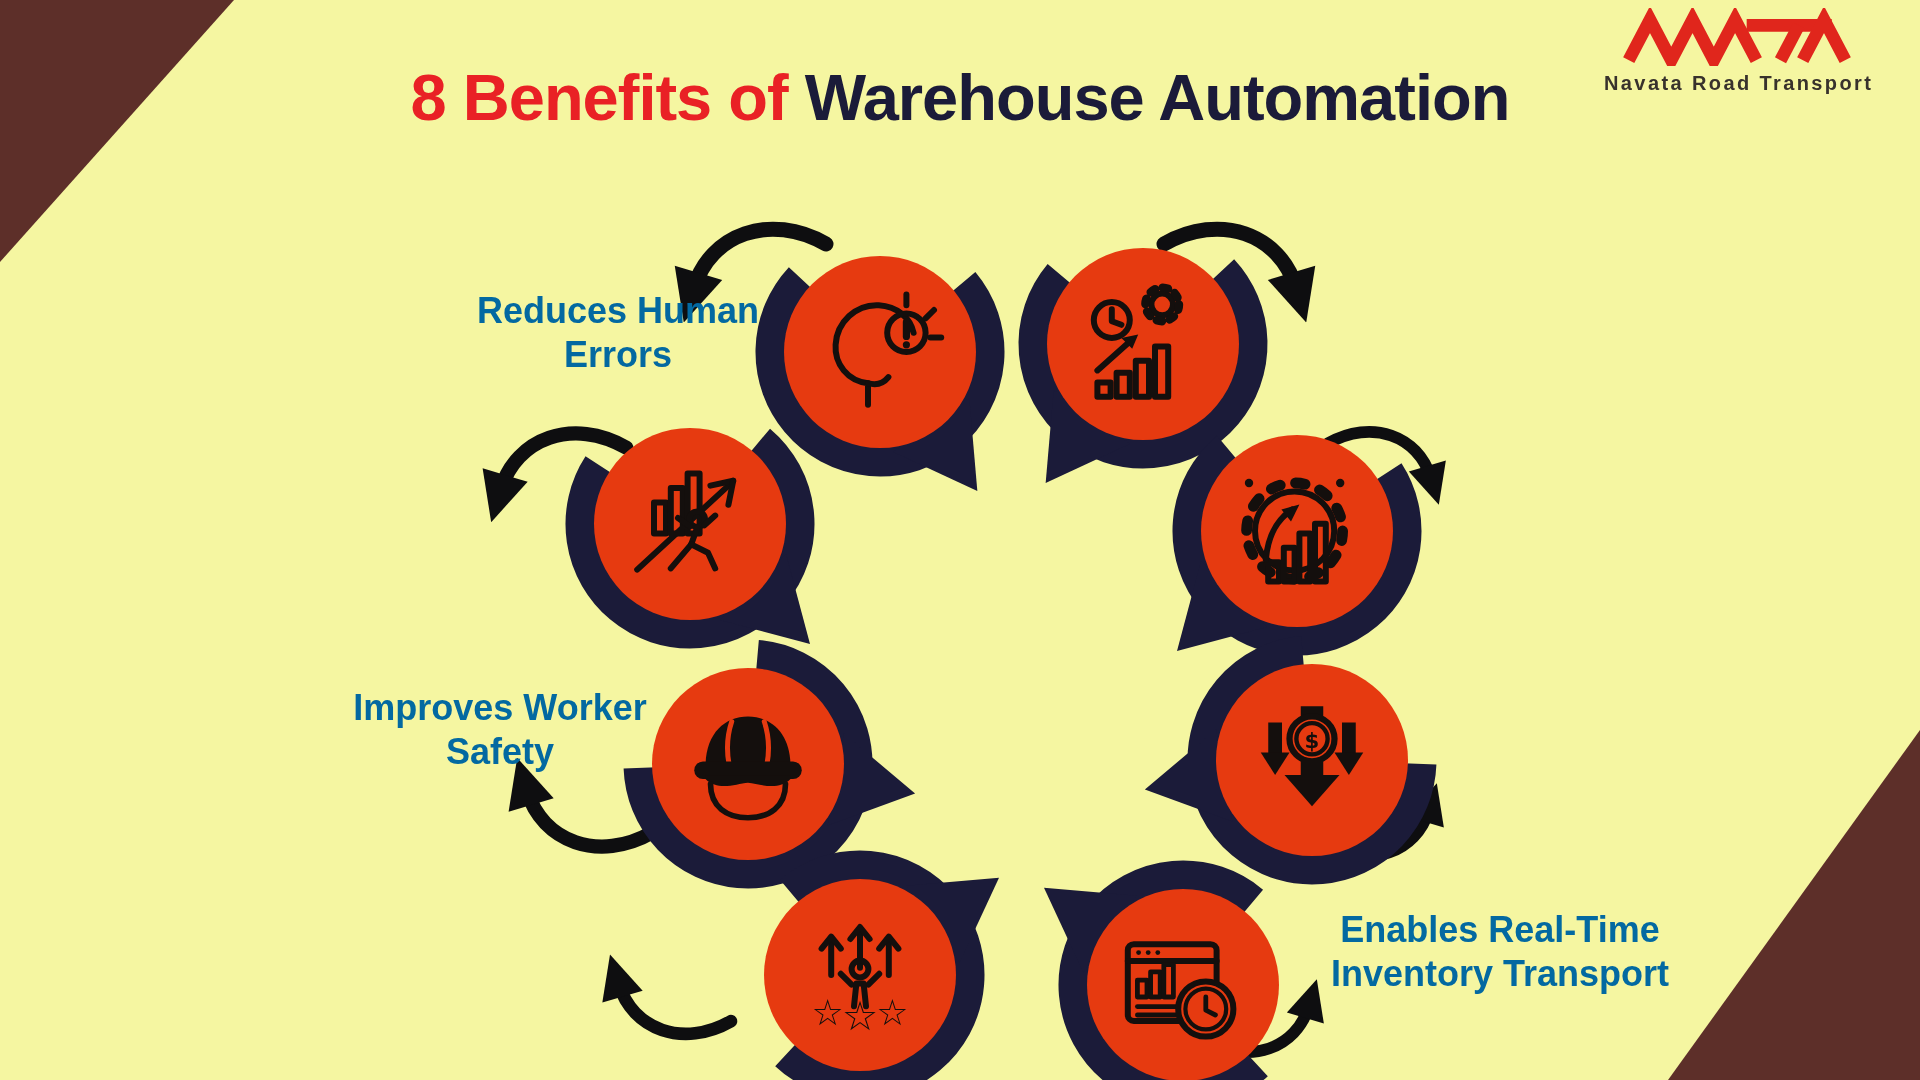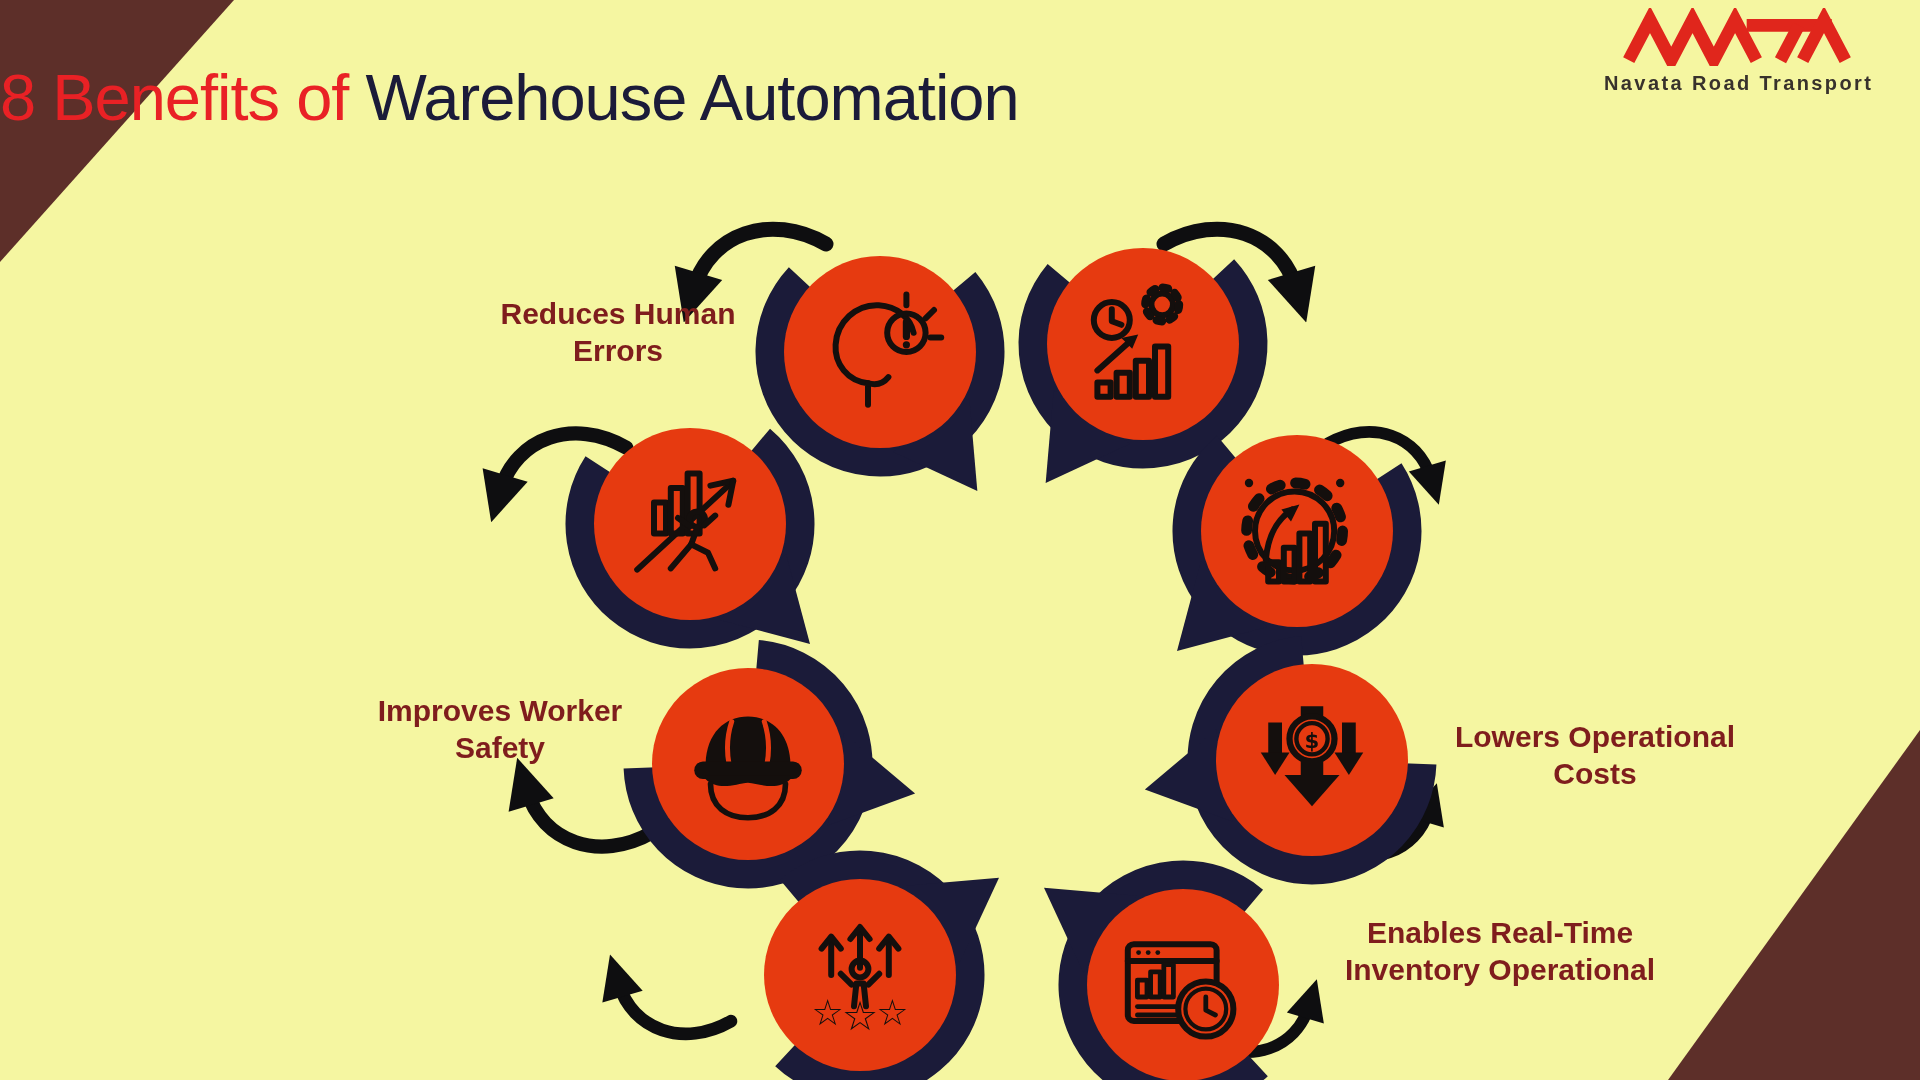--- a/index.html
+++ b/index.html
@@ -4,34 +4,34 @@
 <style>
   html,body{margin:0;padding:0;background:#888;}
   #canvas{
     position:relative;width:1920px;height:1080px;overflow:hidden;
     background:#f5f6a1;font-family:"Liberation Sans",sans-serif;
   }
   .corner{position:absolute;background:#5d2f29;}
   #corner-tl{left:0;top:0;width:234px;height:262px;clip-path:polygon(0 0,100% 0,0 100%);}
   #corner-br{right:0;bottom:0;width:252px;height:350px;clip-path:polygon(100% 0,100% 100%,0 100%);}
   #title{
-    position:absolute;left:0;top:60px;width:100%;text-align:left;
-    font-size:65px;font-weight:400;letter-spacing:-1px;white-space:nowrap;
+    position:absolute;left:0;top:60px;width:100%;text-align:center;
+    font-size:65px;font-weight:700;letter-spacing:-1px;white-space:nowrap;
   }
   #title .hl{color:#e92125;}
   #title .main{color:#1b1b39;}
   #logo{position:absolute;top:8px;right:16px;width:300px;text-align:left;}
   #logo-tagline{
     margin-top:2px;font-size:20px;font-weight:700;letter-spacing:2.4px;
     color:#38322c;white-space:nowrap;
   }
   #diagram{position:absolute;left:0;top:0;}
   .benefit-label{
     position:absolute;transform:translate(-50%,-50%);
-    font-size:30px;font-weight:700;line-height:1.23;color:#7f1d1d;
+    font-size:36px;font-weight:700;line-height:1.23;color:#0369a1;
     text-align:center;white-space:pre-line;
   }
 </style>
 </head>
 <body>
 
 <div id="canvas">
 
   <div id="corner-tl" class="corner"></div>
   <div id="corner-br" class="corner"></div>
@@ -248,18 +248,16 @@
       <g transform="scale(1.2)">
           <use href="#icon-inventory" x="-60" y="-58"></use>
         </g>
     </g>
   </svg>
 
   <div class="benefit-label" style="left:618px;top:333px">Reduces Human
 Errors</div>
   <div class="benefit-label" style="left:500px;top:730px">Improves Worker
 Safety</div>
-  <div class="benefit-label" style="left:1595px;top:756px">Lowers Operational
-Costs</div>
   <div class="benefit-label" style="left:1500px;top:952px">Enables Real-Time
-Inventory Operational</div>
+Inventory Transport</div>
 
 </div>
 
 </body></html>

